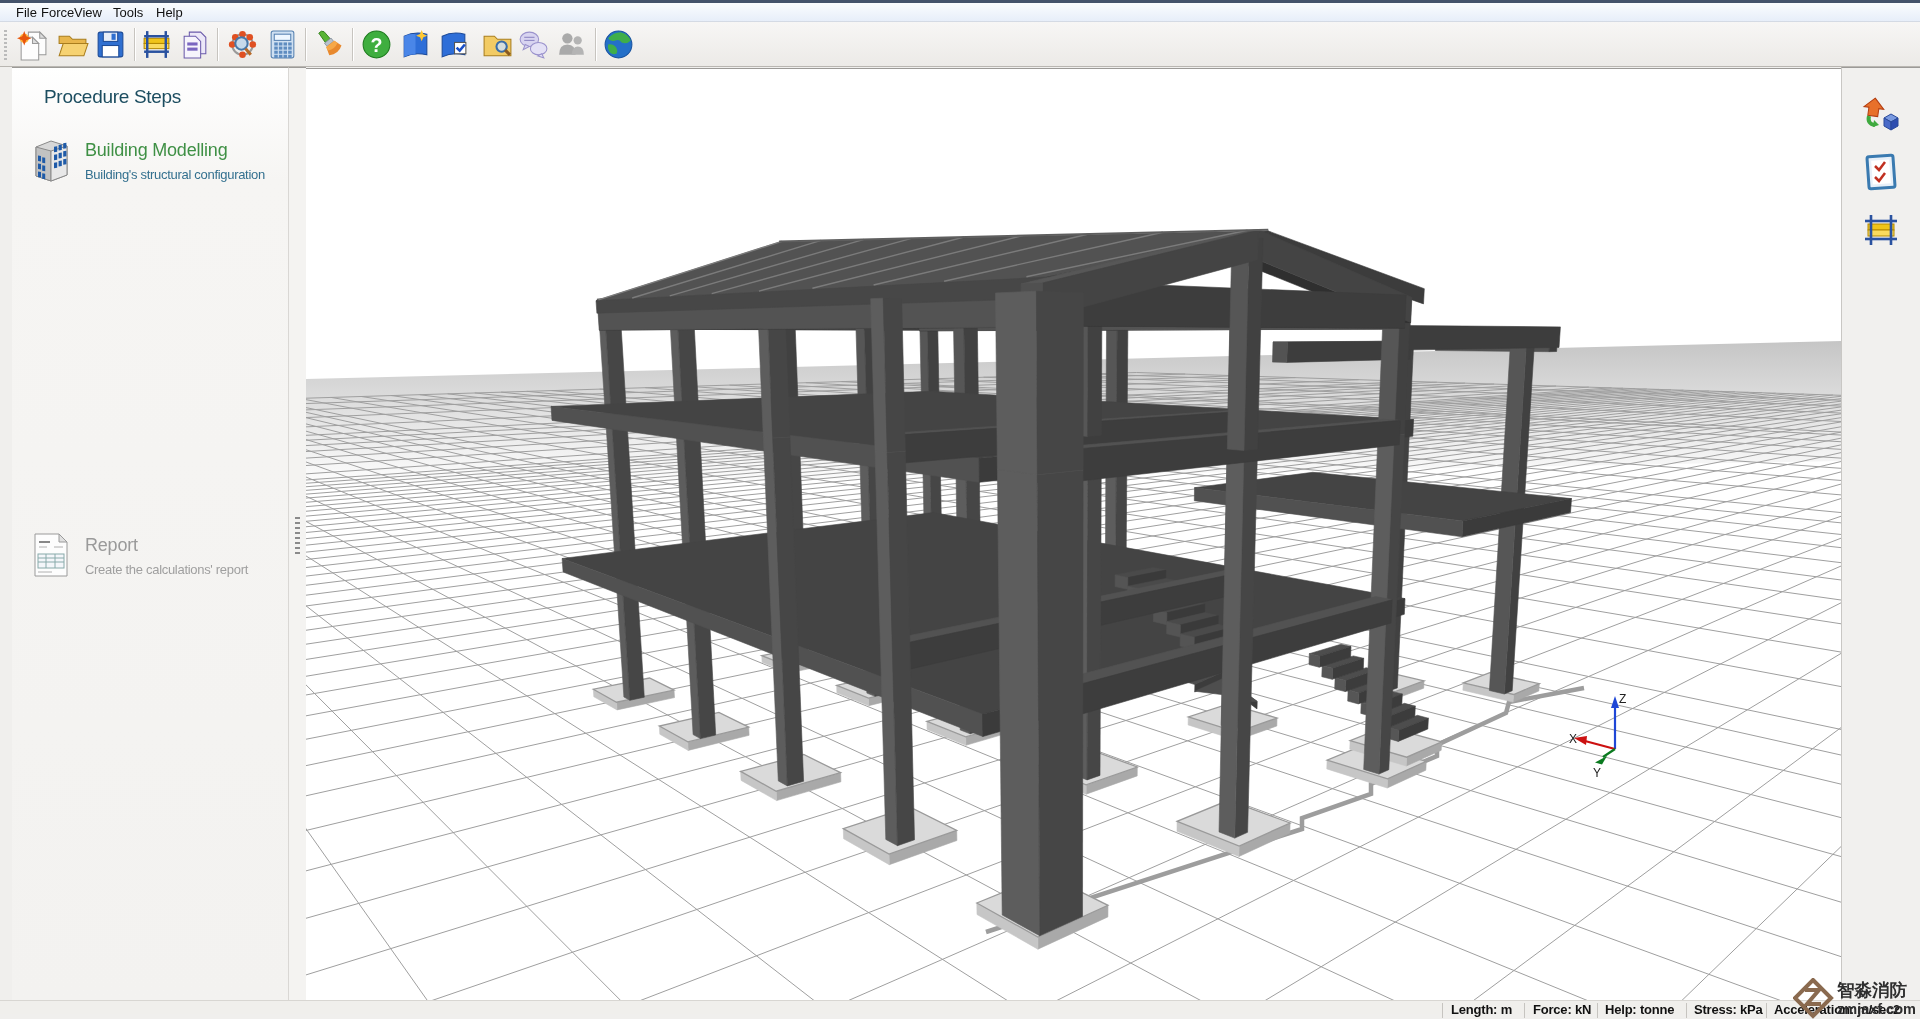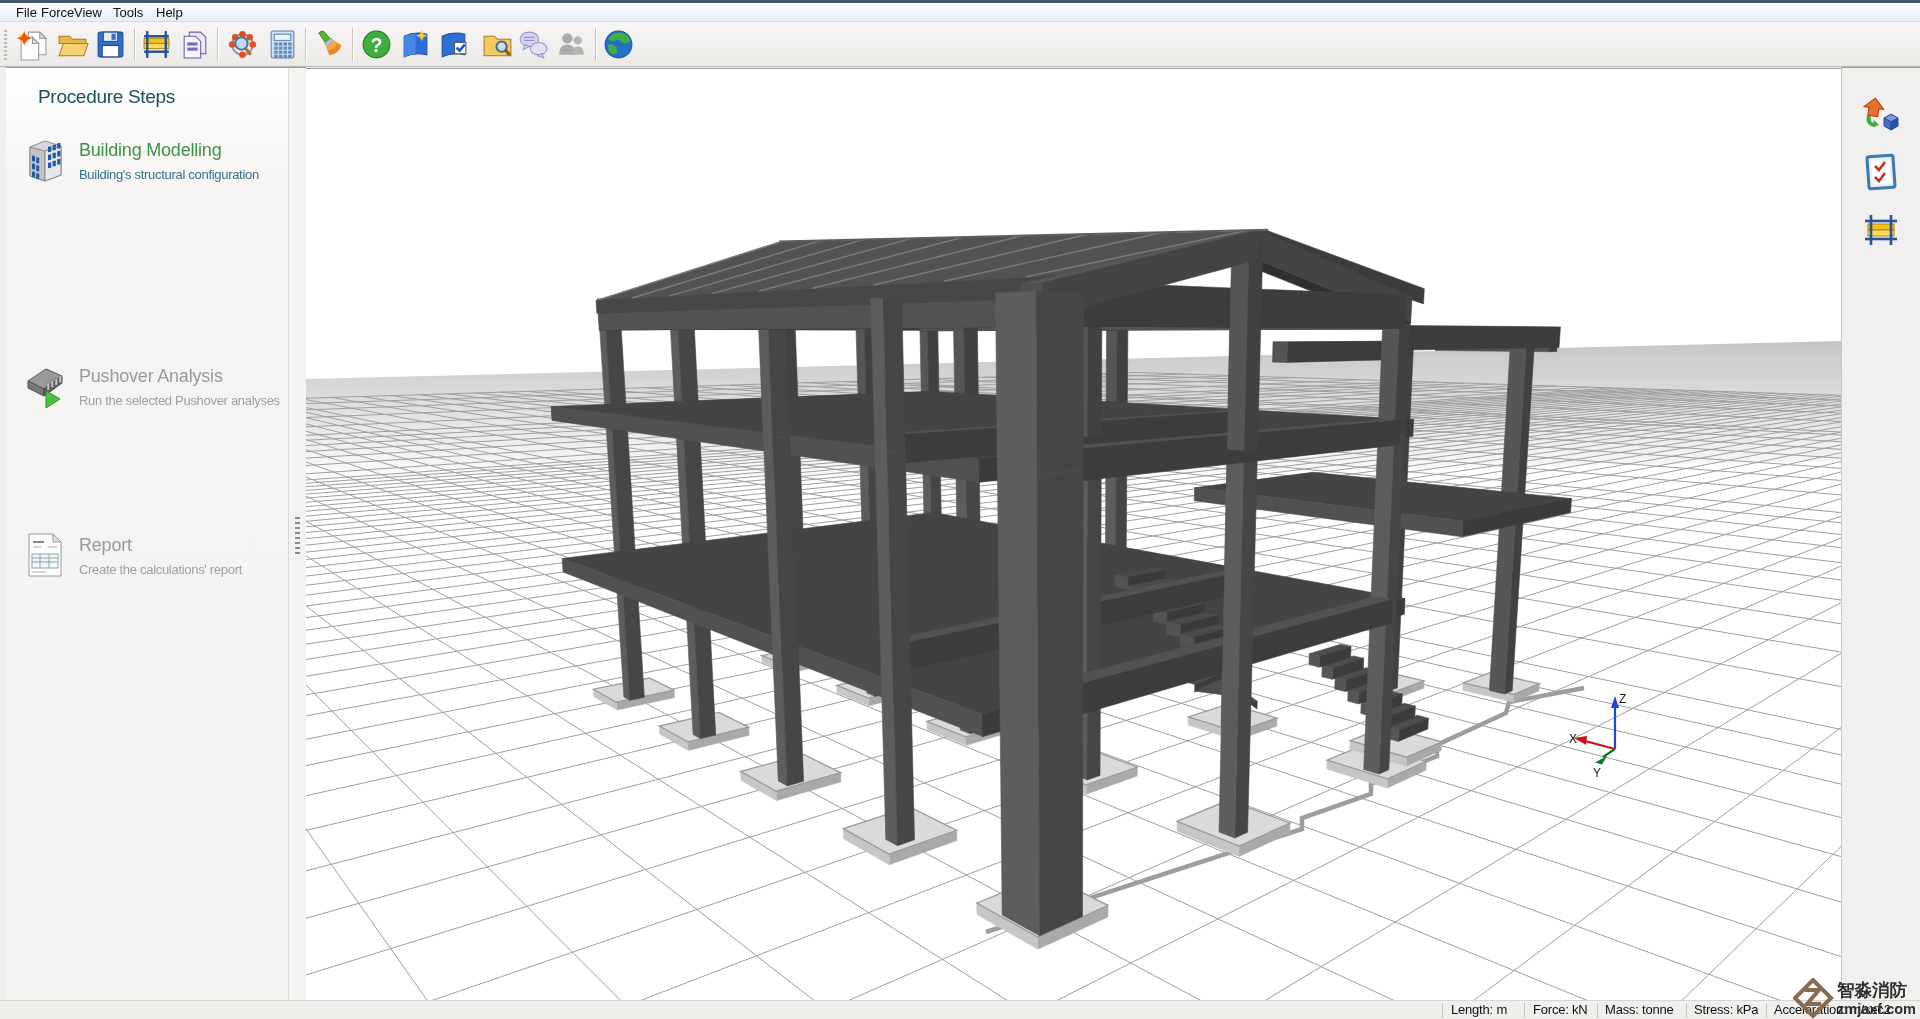--- a/index.html
+++ b/index.html
@@ -2,34 +2,34 @@
 <html><head><meta charset="utf-8"><style>
 *{margin:0;padding:0;box-sizing:border-box}
 body{width:1920px;height:1019px;font-family:"Liberation Sans",sans-serif;overflow:hidden;background:#f0efed;position:relative}
 .titleedge{position:absolute;left:0;top:0;width:1920px;height:3px;background:#44536b}
 .menubar{position:absolute;left:0;top:3px;width:1920px;height:19px;background:linear-gradient(#fafcfe,#e7eef9);border-bottom:1px solid #d4dae4;font-size:13px;color:#111}
 .menubar span{position:absolute;top:2px}
 .toolbar{position:absolute;left:0;top:22px;width:1920px;height:45px;background:linear-gradient(#f7f6f5,#eceae7);border-bottom:1px solid #b9b6b1}
 .tsep{position:absolute;top:6px;width:1px;height:33px;background:#c7c4bf;box-shadow:1px 0 0 #fff}
 .grip{position:absolute;left:4px;top:8px;width:3px;height:30px;background:repeating-linear-gradient(#bbb 0 2px,transparent 2px 4px);}
 .ticon{position:absolute;top:6px;width:33px;height:33px}
-.leftpanel{position:absolute;left:6px;top:67px;width:288px;height:933px;background:linear-gradient(180deg,#ffffff,#f6f5f3 12%,#f3f2f0);border-top:1px solid #9c9a97}
+.leftpanel{position:absolute;left:12px;top:67px;width:288px;height:933px;background:linear-gradient(180deg,#ffffff,#f6f5f3 12%,#f3f2f0);border-top:1px solid #9c9a97}
 .lp-title{position:absolute;left:32px;top:18px;font-size:19px;letter-spacing:-0.3px;color:#1c4d60}
 .step{position:absolute;left:0;width:288px;height:72px}
 .step .ic{position:absolute;left:18px;top:0px;width:42px;height:46px}
 .step .t1{position:absolute;left:73px;top:3px;font-size:18px;letter-spacing:-0.2px}
 .step .t2{position:absolute;left:73px;top:30px;font-size:13px;letter-spacing:-0.3px;white-space:nowrap}
 .green .t1{color:#3f9045}.green .t2{color:#33708f}
 .gray .t1{color:#9a9a9a}.gray .t2{color:#9f9f9f}
 .splitter{position:absolute;left:288px;top:67px;width:18px;height:933px;background:#f4f3f1;border-left:1px solid #d9d7d4;border-top:1px solid #9c9a97}
 .sdots{position:absolute;left:6px;top:449px;width:5px;height:40px;background:repeating-linear-gradient(#8a8a8a 0 2px,transparent 2px 5px)}
 .canvas{position:absolute;left:306px;top:68px;width:1535px;height:932px;background:#ffffff;border-top:1px solid #9c9a97}
 .rightpanel{position:absolute;left:1841px;top:67px;width:79px;height:933px;background:#f1f0ee;border-left:1px solid #c9c7c4;border-top:1px solid #9c9a97}
 .ricon{position:absolute;left:20px;width:38px;height:38px}
-.statusbar{position:absolute;left:0;top:1000px;width:1920px;height:14px;background:#f0efec;border-top:1px solid #d8d6d2;font-size:13px;letter-spacing:-0.2px;font-weight:normal;color:#111}
+.statusbar{position:absolute;left:0;top:1000px;width:1920px;height:14px;background:#f0efec;border-top:1px solid #d8d6d2;font-size:13px;letter-spacing:-0.2px;font-weight:bold;color:#111}
 .statusbar .cell{position:absolute;top:1px}
 .ssep{position:absolute;top:2px;width:1px;height:15px;background:#c6c4c0}
 .wm{position:absolute;left:1793px;top:978px;width:127px;height:41px;z-index:5}
 </style></head>
 <body>
 <div class="titleedge"></div>
 <div class="menubar">
  <span style="left:16px">File</span>
     <span style="left:41px">Force</span>
     <span style="left:74px">View</span>
@@ -177,34 +177,20 @@
           <rect x="33.2" y="26.8" width="3.2" height="5.5" fill="#1e5aa8" transform="skewY(-8)"></rect>
           <rect x="8.0" y="17.0" width="3" height="5.5" fill="#1e5aa8" transform="skewY(10)"></rect>
           <rect x="12.2" y="18.0" width="3" height="5.5" fill="#1e5aa8" transform="skewY(10)"></rect>
           <rect x="8.0" y="25.0" width="3" height="5.5" fill="#1e5aa8" transform="skewY(10)"></rect>
           <rect x="12.2" y="26.0" width="3" height="5.5" fill="#1e5aa8" transform="skewY(10)"></rect>
           <rect x="8.0" y="33.0" width="3" height="5.5" fill="#1e5aa8" transform="skewY(10)"></rect>
           <rect x="12.2" y="34.0" width="3" height="5.5" fill="#1e5aa8" transform="skewY(10)"></rect>
         </svg></div>
       <div class="t1">Building Modelling</div>
       <div class="t2">Building's structural configuration</div>
-    </div>
-    <div class="step gray" style="top:295px">
-      <div class="ic"><svg viewBox="0 0 42 46">
-          <path d="M4 18 L22 6 L38 13 L20 26 Z" fill="#9a9a9a" stroke="#555"></path>
-          <path d="M4 18 L20 26 L20 33 L4 25 Z" fill="#777" stroke="#555"></path>
-          <path d="M20 26 L38 13 L38 20 L20 33 Z" fill="#5e5e5e" stroke="#444"></path>
-          <rect x="23" y="20.0" width="2.6" height="7" fill="#c8c8c8" stroke="#666" stroke-width=".6"></rect>
-          <rect x="27" y="17.6" width="2.6" height="7" fill="#c8c8c8" stroke="#666" stroke-width=".6"></rect>
-          <rect x="31" y="15.2" width="2.6" height="7" fill="#c8c8c8" stroke="#666" stroke-width=".6"></rect>
-          <rect x="35" y="12.8" width="2.6" height="7" fill="#c8c8c8" stroke="#666" stroke-width=".6"></rect>
-          <path d="M22 28 L36 36 L22 45 Z" fill="#4fc142" stroke="#2e8f24"></path>
-        </svg></div>
-      <div class="t1">Pushover Analysis</div>
-      <div class="t2">Run the selected Pushover analyses</div>
     </div>
     <div class="step gray" style="top:464px">
       <div class="ic"><svg viewBox="0 0 42 46">
           <path d="M5 2 h24 l8 8 v34 h-32 z" fill="#fdfdfd" stroke="#9a9a9a"></path>
           <path d="M29 2 l8 8 h-8 z" fill="#e0e0e0" stroke="#9a9a9a"></path>
           <g stroke="#b0b0b0">
             <line x1="9" y1="10" x2="20" y2="10" stroke="#888" stroke-width="2"></line>
             <line x1="9" y1="15" x2="17" y2="15"></line>
             <line x1="24" y1="15" x2="33" y2="15"></line>
           </g>
@@ -677,21 +663,21 @@
       <line x1="9" y1="4" x2="9" y2="34" stroke="#2a52a0" stroke-width="2.6"></line>
       <line x1="29" y1="4" x2="29" y2="34" stroke="#2a52a0" stroke-width="2.6"></line>
     </svg>
 </div>
 <div class="statusbar">
  <div class="ssep" style="left:1442px"></div>
     <div class="cell" style="left:1451px">Length: m</div>
  <div class="ssep" style="left:1524px"></div>
     <div class="cell" style="left:1533px">Force: kN</div>
  <div class="ssep" style="left:1597px"></div>
-    <div class="cell" style="left:1605px">Mass: tonne</div>
+    <div class="cell" style="left:1605px">Help: tonne</div>
  <div class="ssep" style="left:1686px"></div>
     <div class="cell" style="left:1694px">Stress: kPa</div>
  <div class="ssep" style="left:1766px"></div>
     <div class="cell" style="left:1774px">Acceleration: m/sec2</div>
 </div>
 <div class="wm">
  <svg width="127" height="41" viewBox="0 0 127 41">
   <g transform="translate(2,2)">
         <path d="M18 0 L36 18 L18 36 L0 18 Z" fill="none" stroke="#8a6a4f" stroke-width="4"></path>
   <path d="M10 10 h14 l-12 14 h14" fill="none" stroke="#8a6a4f" stroke-width="4"></path>

